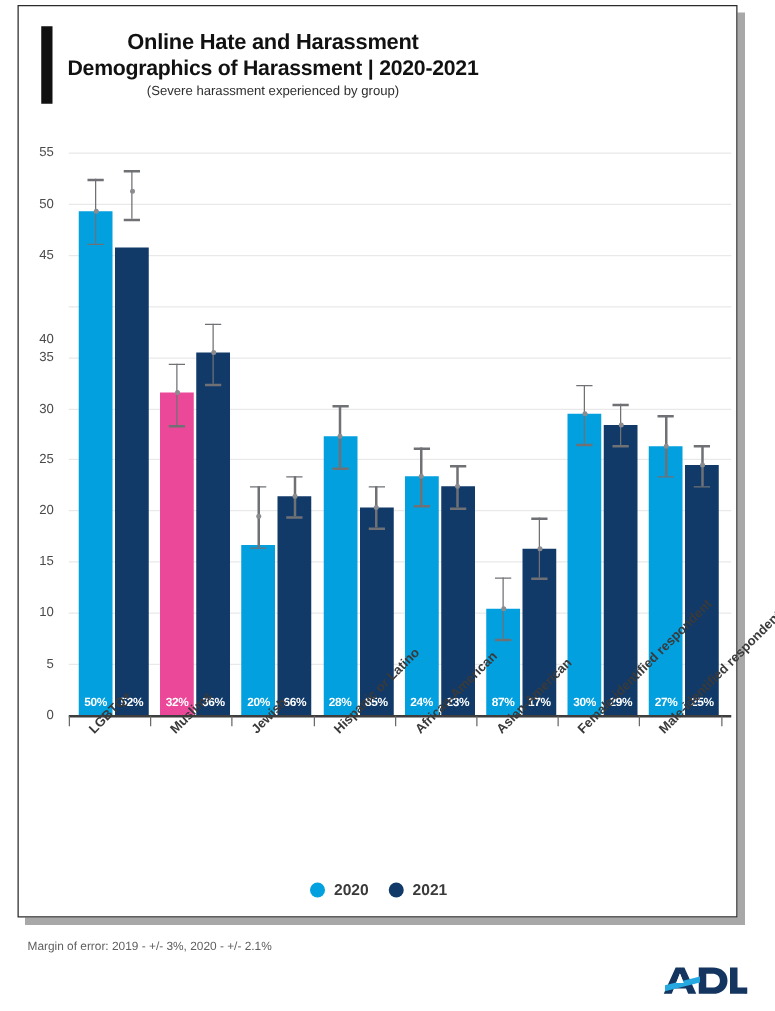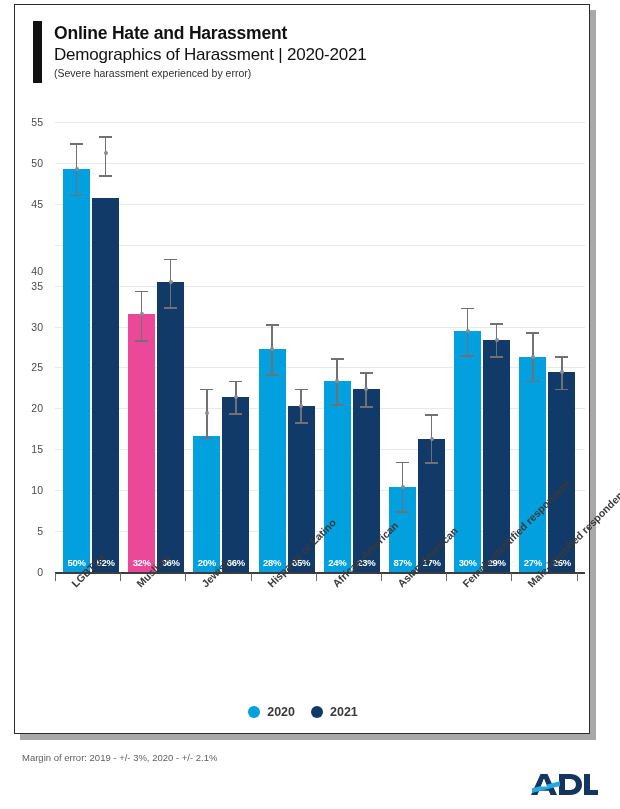--- a/index.html
+++ b/index.html
@@ -42,32 +42,32 @@
     top: 16px;
     display: flex;
     gap: 12px;
   }
   #title-rule {
     width: 9px;
     height: 62px;
     background: #111111;
     flex: none;
   }
-  .title-text-wrap { padding-top: 1px; }
+  .title-text-wrap { padding-top: 1px; text-align: center; }
   #chart-title {
     font-size: 17.5px;
     font-weight: bold;
     color: #111111;
     letter-spacing: -0.2px;
     line-height: 22px;
     white-space: nowrap;
   }
   #chart-subtitle {
     font-size: 17px;
-    font-weight: normal;
+    font-weight: bold;
     color: #111111;
     letter-spacing: -0.2px;
     line-height: 22px;
     white-space: nowrap;
   }
   #chart-note {
     font-size: 10.5px;
     color: #2f2f2f;
     line-height: 15px;
     white-space: nowrap;
@@ -206,21 +206,21 @@
 
 <div id="card-shadow"></div>
 
 <div id="card">
 
   <div id="title-block">
     <div id="title-rule"></div>
     <div class="title-text-wrap">
       <div id="chart-title">Online Hate and Harassment</div>
       <div id="chart-subtitle">Demographics of Harassment | 2020-2021</div>
-      <div id="chart-note">(Severe harassment experienced by error)</div>
+      <div id="chart-note">(Severe harassment experienced by group)</div>
     </div>
   </div>
 
   <div id="ytick-wrap">
       <div class="ytick-label" style="top: 450px;">0</div>
       <div class="ytick-label" style="top: 409.091px;">5</div>
       <div class="ytick-label" style="top: 368.182px;">10</div>
       <div class="ytick-label" style="top: 327.273px;">15</div>
       <div class="ytick-label" style="top: 286.364px;">20</div>
       <div class="ytick-label" style="top: 245.455px;">25</div>

